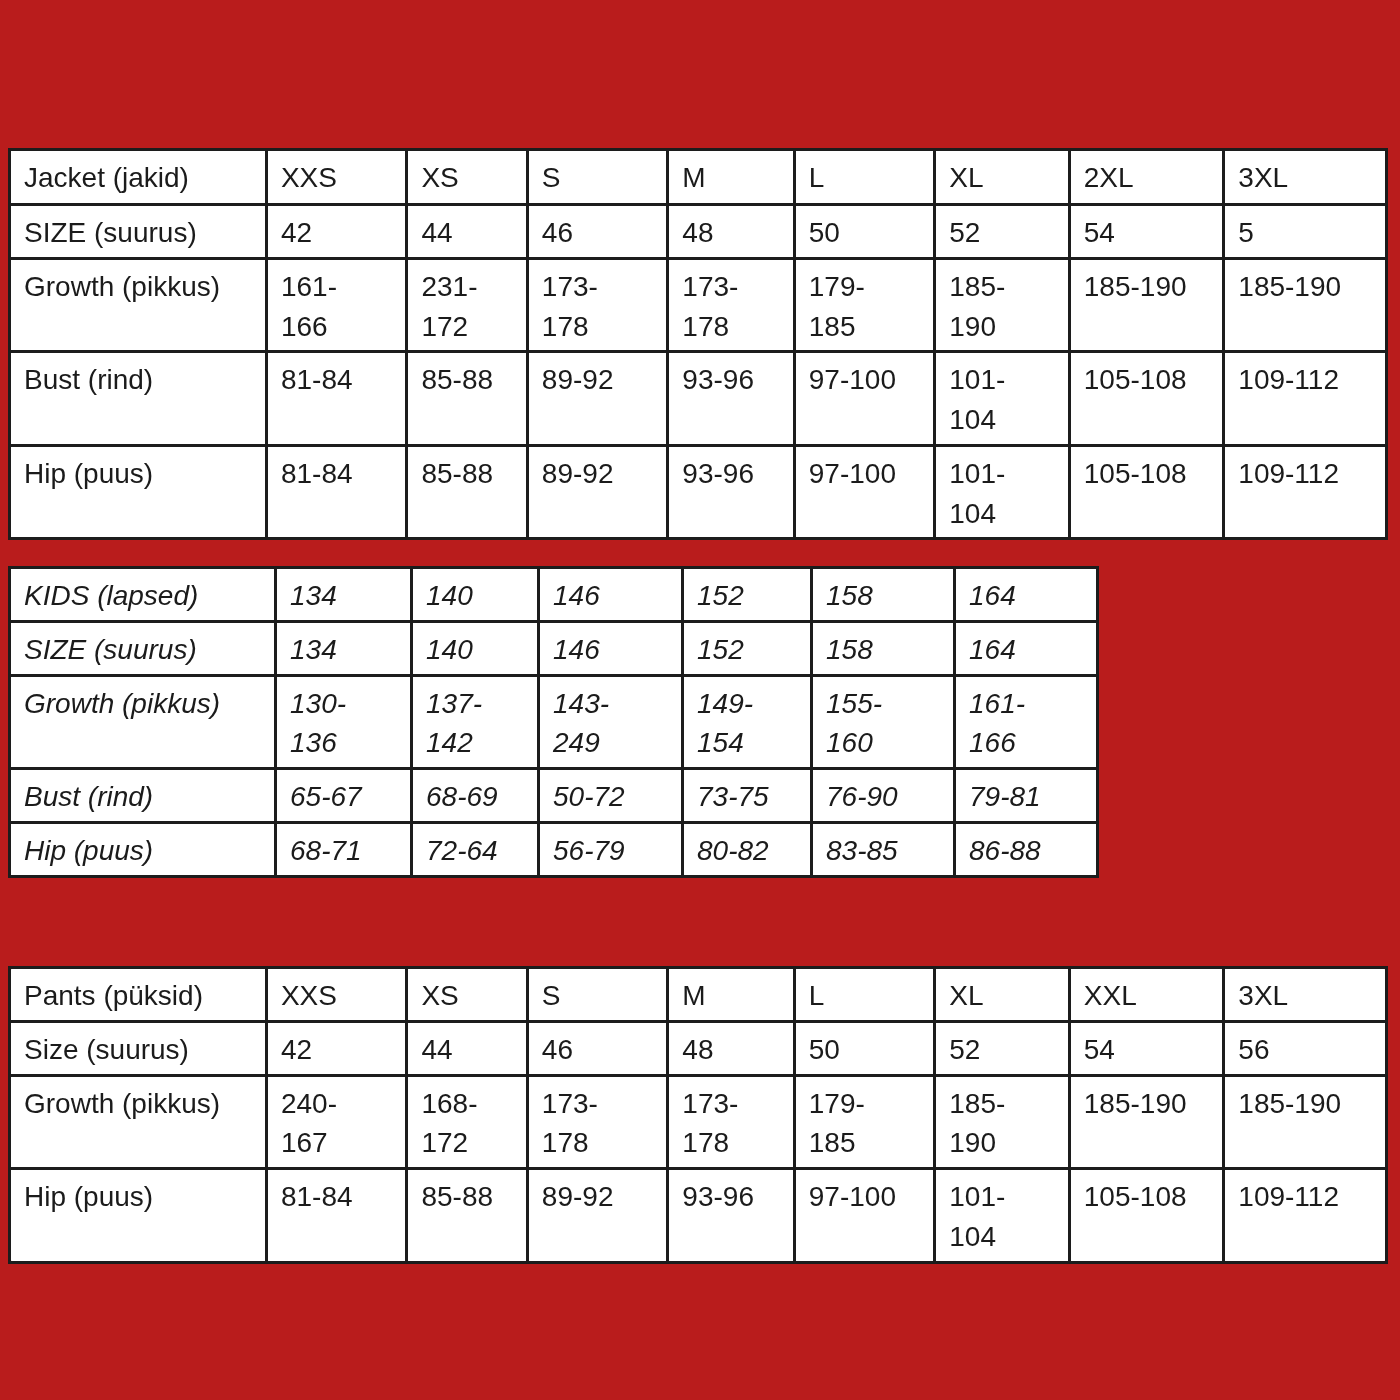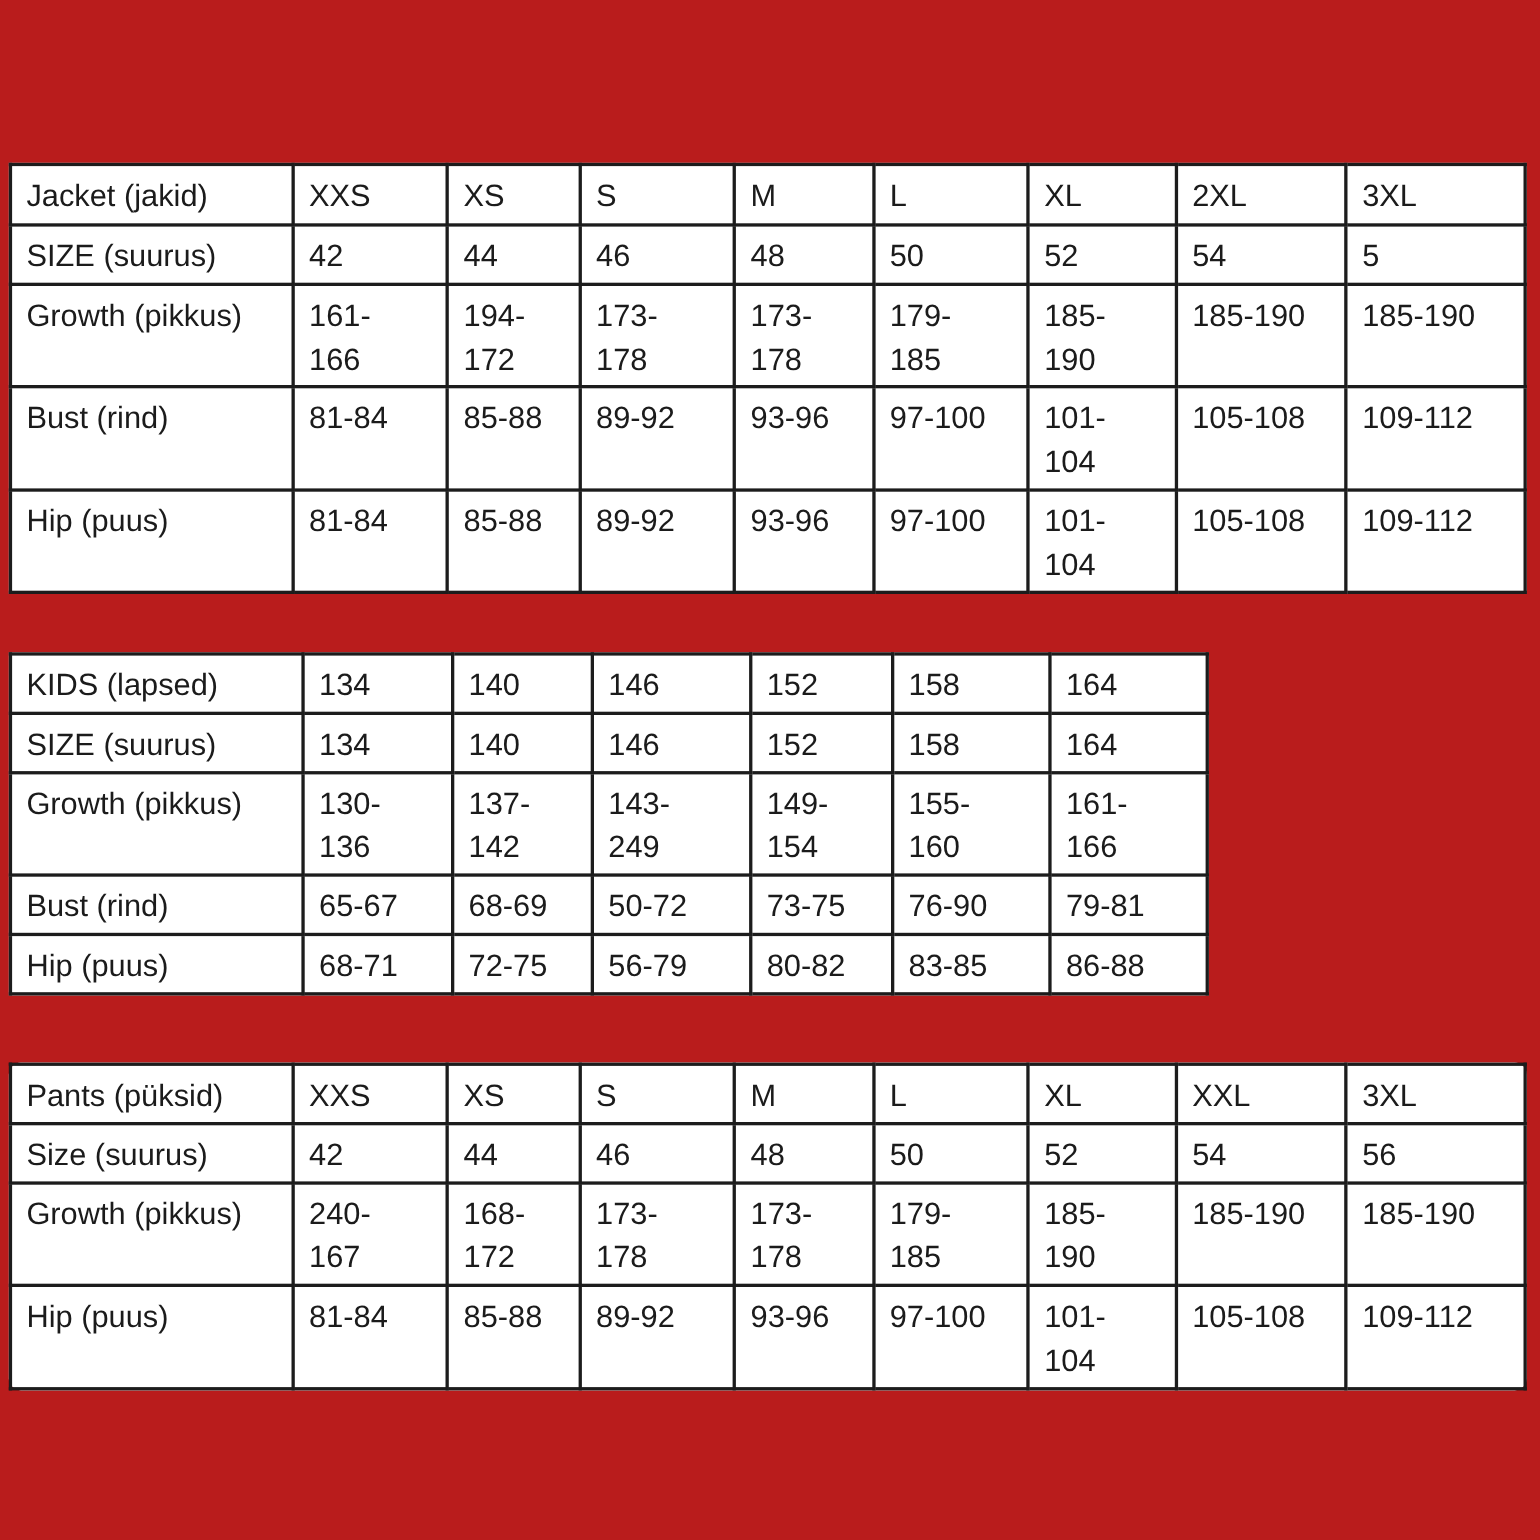--- a/index.html
+++ b/index.html
@@ -28,21 +28,21 @@
     border: 3px solid #1c1c1c;
     vertical-align: top;
     padding: 7px 10px 4px 13px;
     font-size: 28px;
     line-height: 1.42;
     white-space: pre-line;
     overflow: hidden;
   }
   
   #jacket-table { left: 8px;  top: 148px; width: 1380px; }
-  #kids-table   { left: 8px;  top: 593px; width: 1090px; }
+  #kids-table   { left: 8px;  top: 566px; width: 1090px; font-style: italic; }
   #pants-table  { left: 8px;  top: 966px; width: 1380px; border-radius: 11px; }
 
   
   #jacket-table tr:nth-child(1) { height: 55px; }
   #jacket-table tr:nth-child(2) { height: 51px; }
   #jacket-table tr:nth-child(3) { height: 84px; }
   #jacket-table tr:nth-child(4) { height: 87px; }
   #jacket-table tr:nth-child(5) { height: 86px; }
 
   #kids-table tr:nth-child(1) { height: 52px; }
@@ -93,21 +93,21 @@
           <td>48</td>
           <td>50</td>
           <td>52</td>
           <td>54</td>
           <td>5</td>
         </tr>
         <tr>
           <td>Growth (pikkus)</td>
           <td>161-
 166</td>
-          <td>194-
+          <td>231-
 172</td>
           <td>173-
 178</td>
           <td>173-
 178</td>
           <td>179-
 185</td>
           <td>185-
 190</td>
           <td>185-190</td>
@@ -189,21 +189,21 @@
           <td>65-67</td>
           <td>68-69</td>
           <td>50-72</td>
           <td>73-75</td>
           <td>76-90</td>
           <td>79-81</td>
         </tr>
         <tr>
           <td>Hip (puus)</td>
           <td>68-71</td>
-          <td>72-75</td>
+          <td>72-64</td>
           <td>56-79</td>
           <td>80-82</td>
           <td>83-85</td>
           <td>86-88</td>
         </tr>
       </tbody>
   </table>
 
   <table id="pants-table" class="size-table">
     <colgroup>

